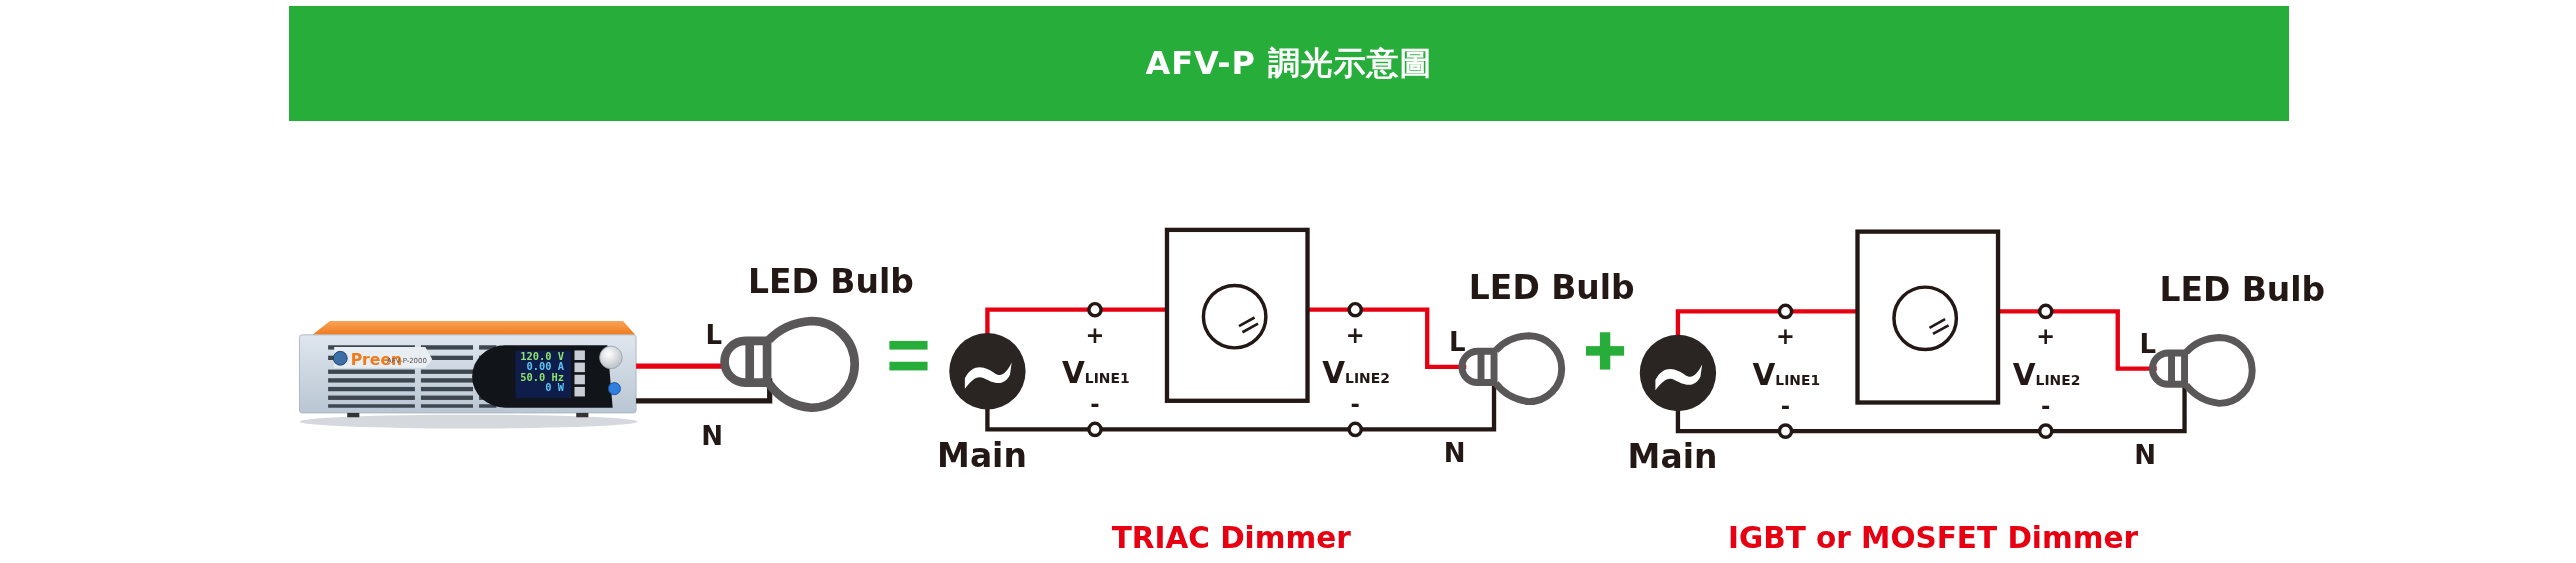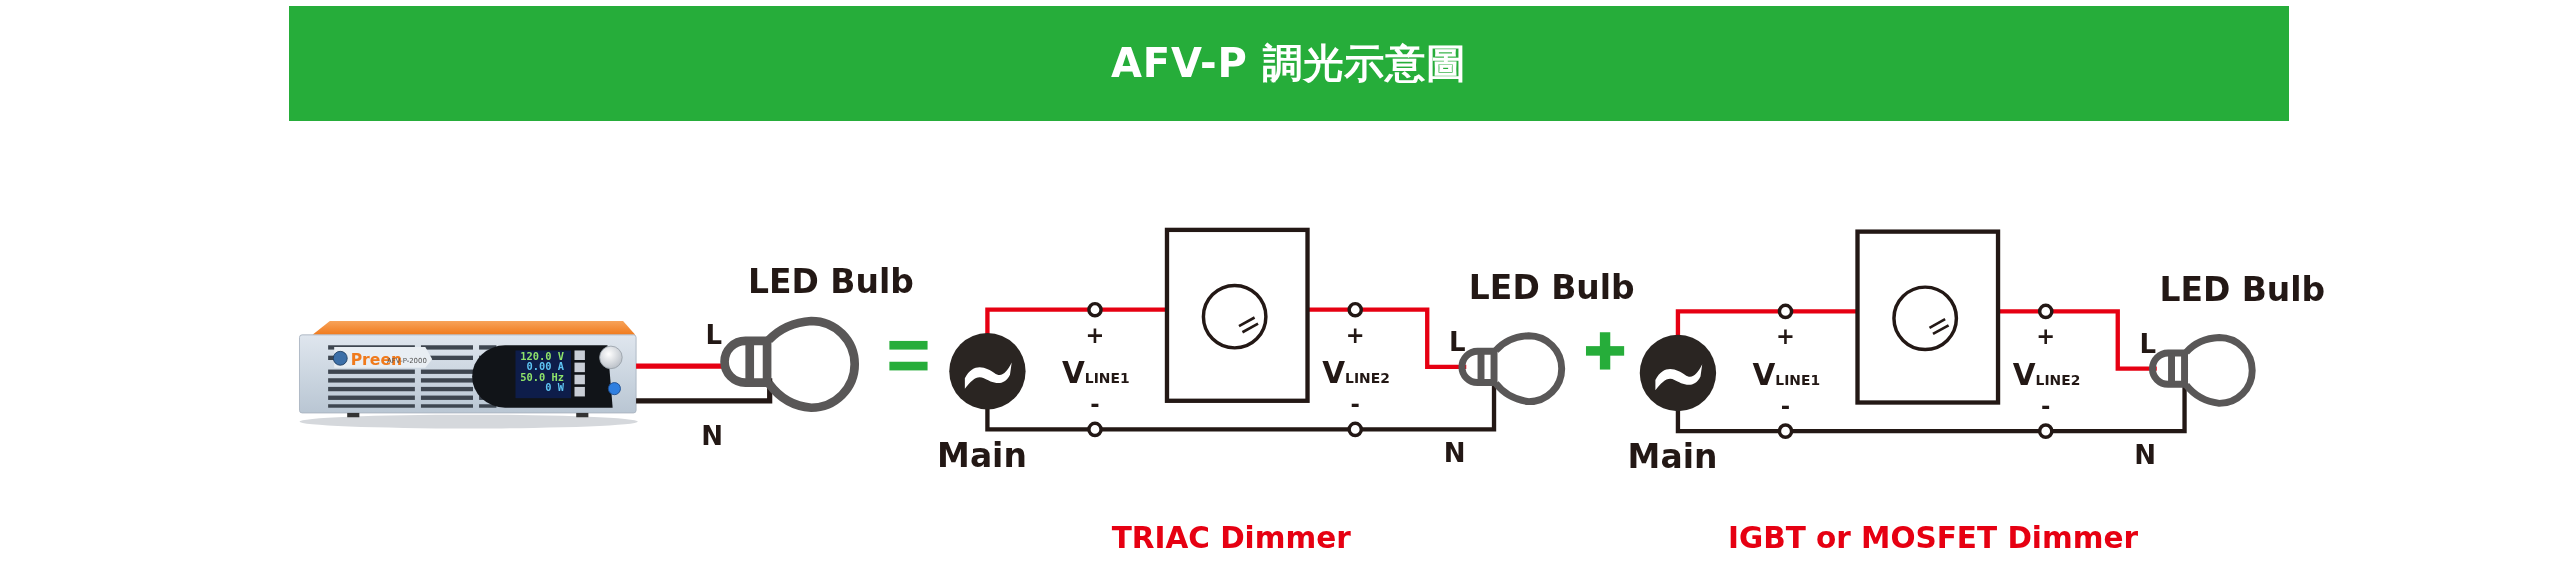--- a/index.html
+++ b/index.html
@@ -1,20 +1,20 @@
 <!DOCTYPE html>
 <html style="font-size:14px"><head>
 <meta charset="utf-8">
 <style>
   html, body { margin:0; padding:0; background:#ffffff; }
   body { width:2576px; height:563px; position:relative; overflow:hidden;
          font-family:"DejaVu Sans", "Liberation Sans", sans-serif; }
   .title-bar { position:absolute; left:289px; top:6px; width:2000px; height:115px;
                background:#26ad3a; display:flex; align-items:center; justify-content:center; }
-  .title-text { color:#ffffff; font-weight:bold; font-size:40px; letter-spacing:0.9px;
+  .title-text { color:#ffffff; font-weight:bold; font-size:32px; letter-spacing:0.9px;
                 font-family:"DejaVu Sans", sans-serif; }
   svg.diagram { position:absolute; left:0; top:0; }
   .lbl { font-family:"DejaVu Sans", sans-serif; font-weight:bold; fill:#231815; }
   .lbl-big { font-size:38px; }
   .lbl-ln { font-size:30px; }
   .lbl-sign { font-size:26px; }
   .vl { font-size:34px; }
   .vsub { font-size:16px; }
   .dim-label { font-family:"DejaVu Sans", sans-serif; font-weight:bold; font-size:34px; fill:#e60012; }
   .screen-text { font-family:"DejaVu Sans Mono", monospace; font-weight:bold; font-size:12px; }

